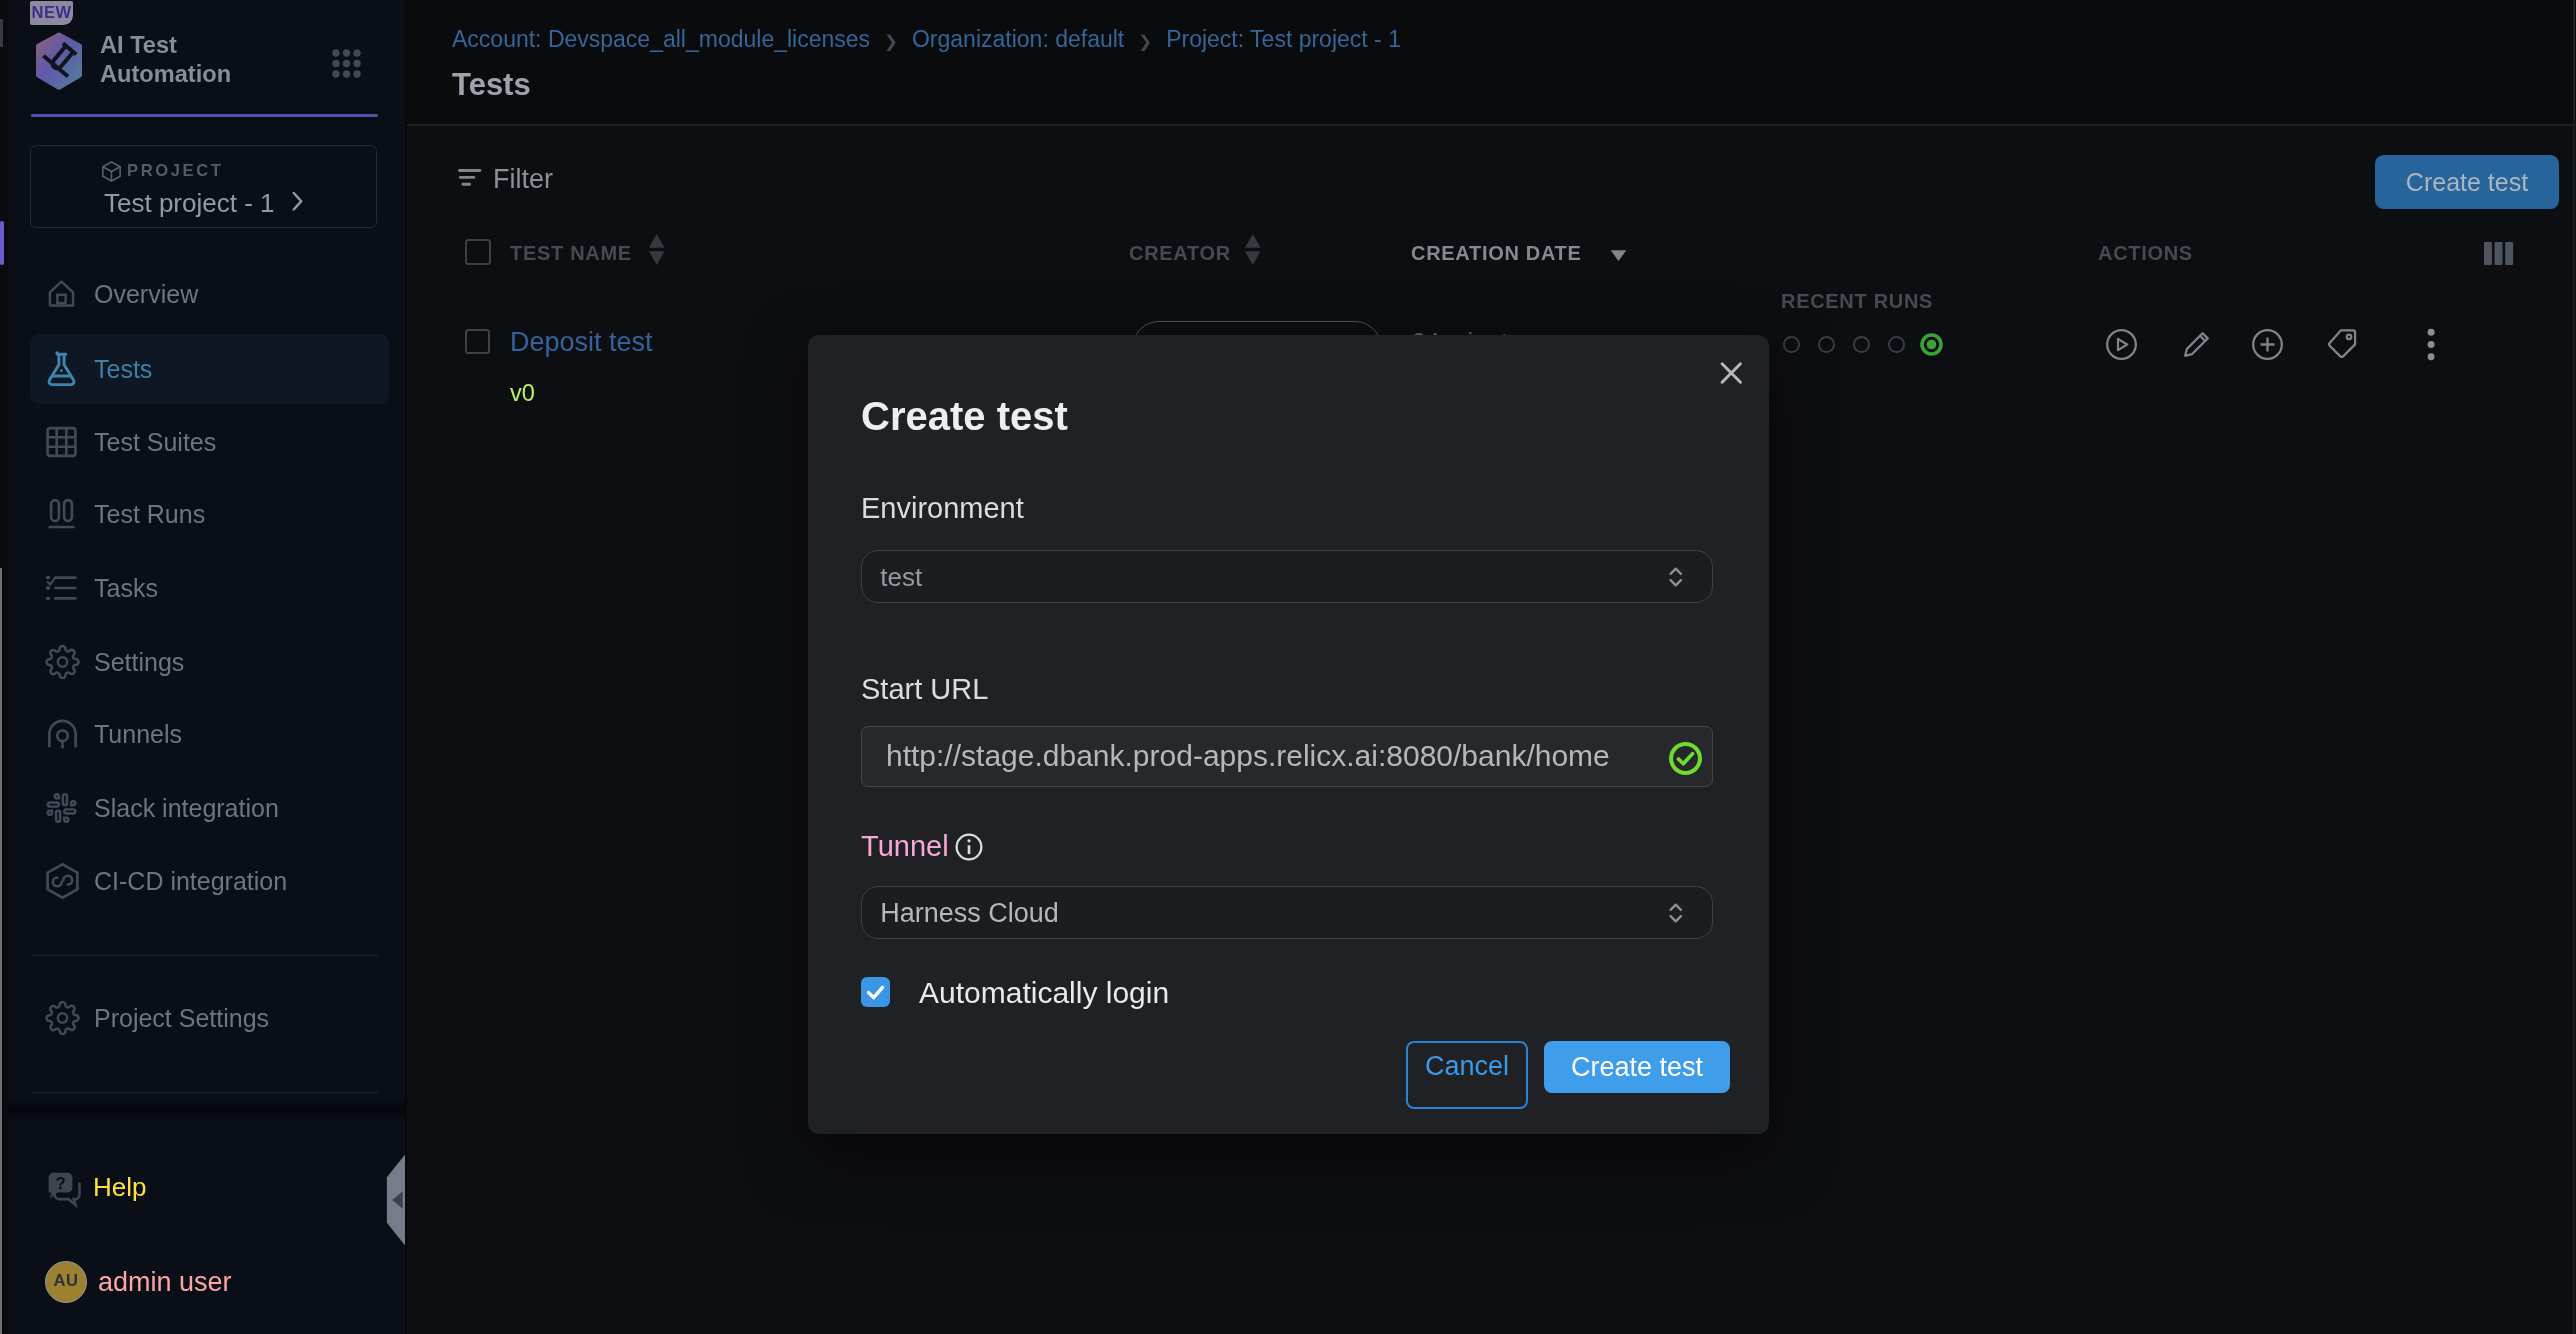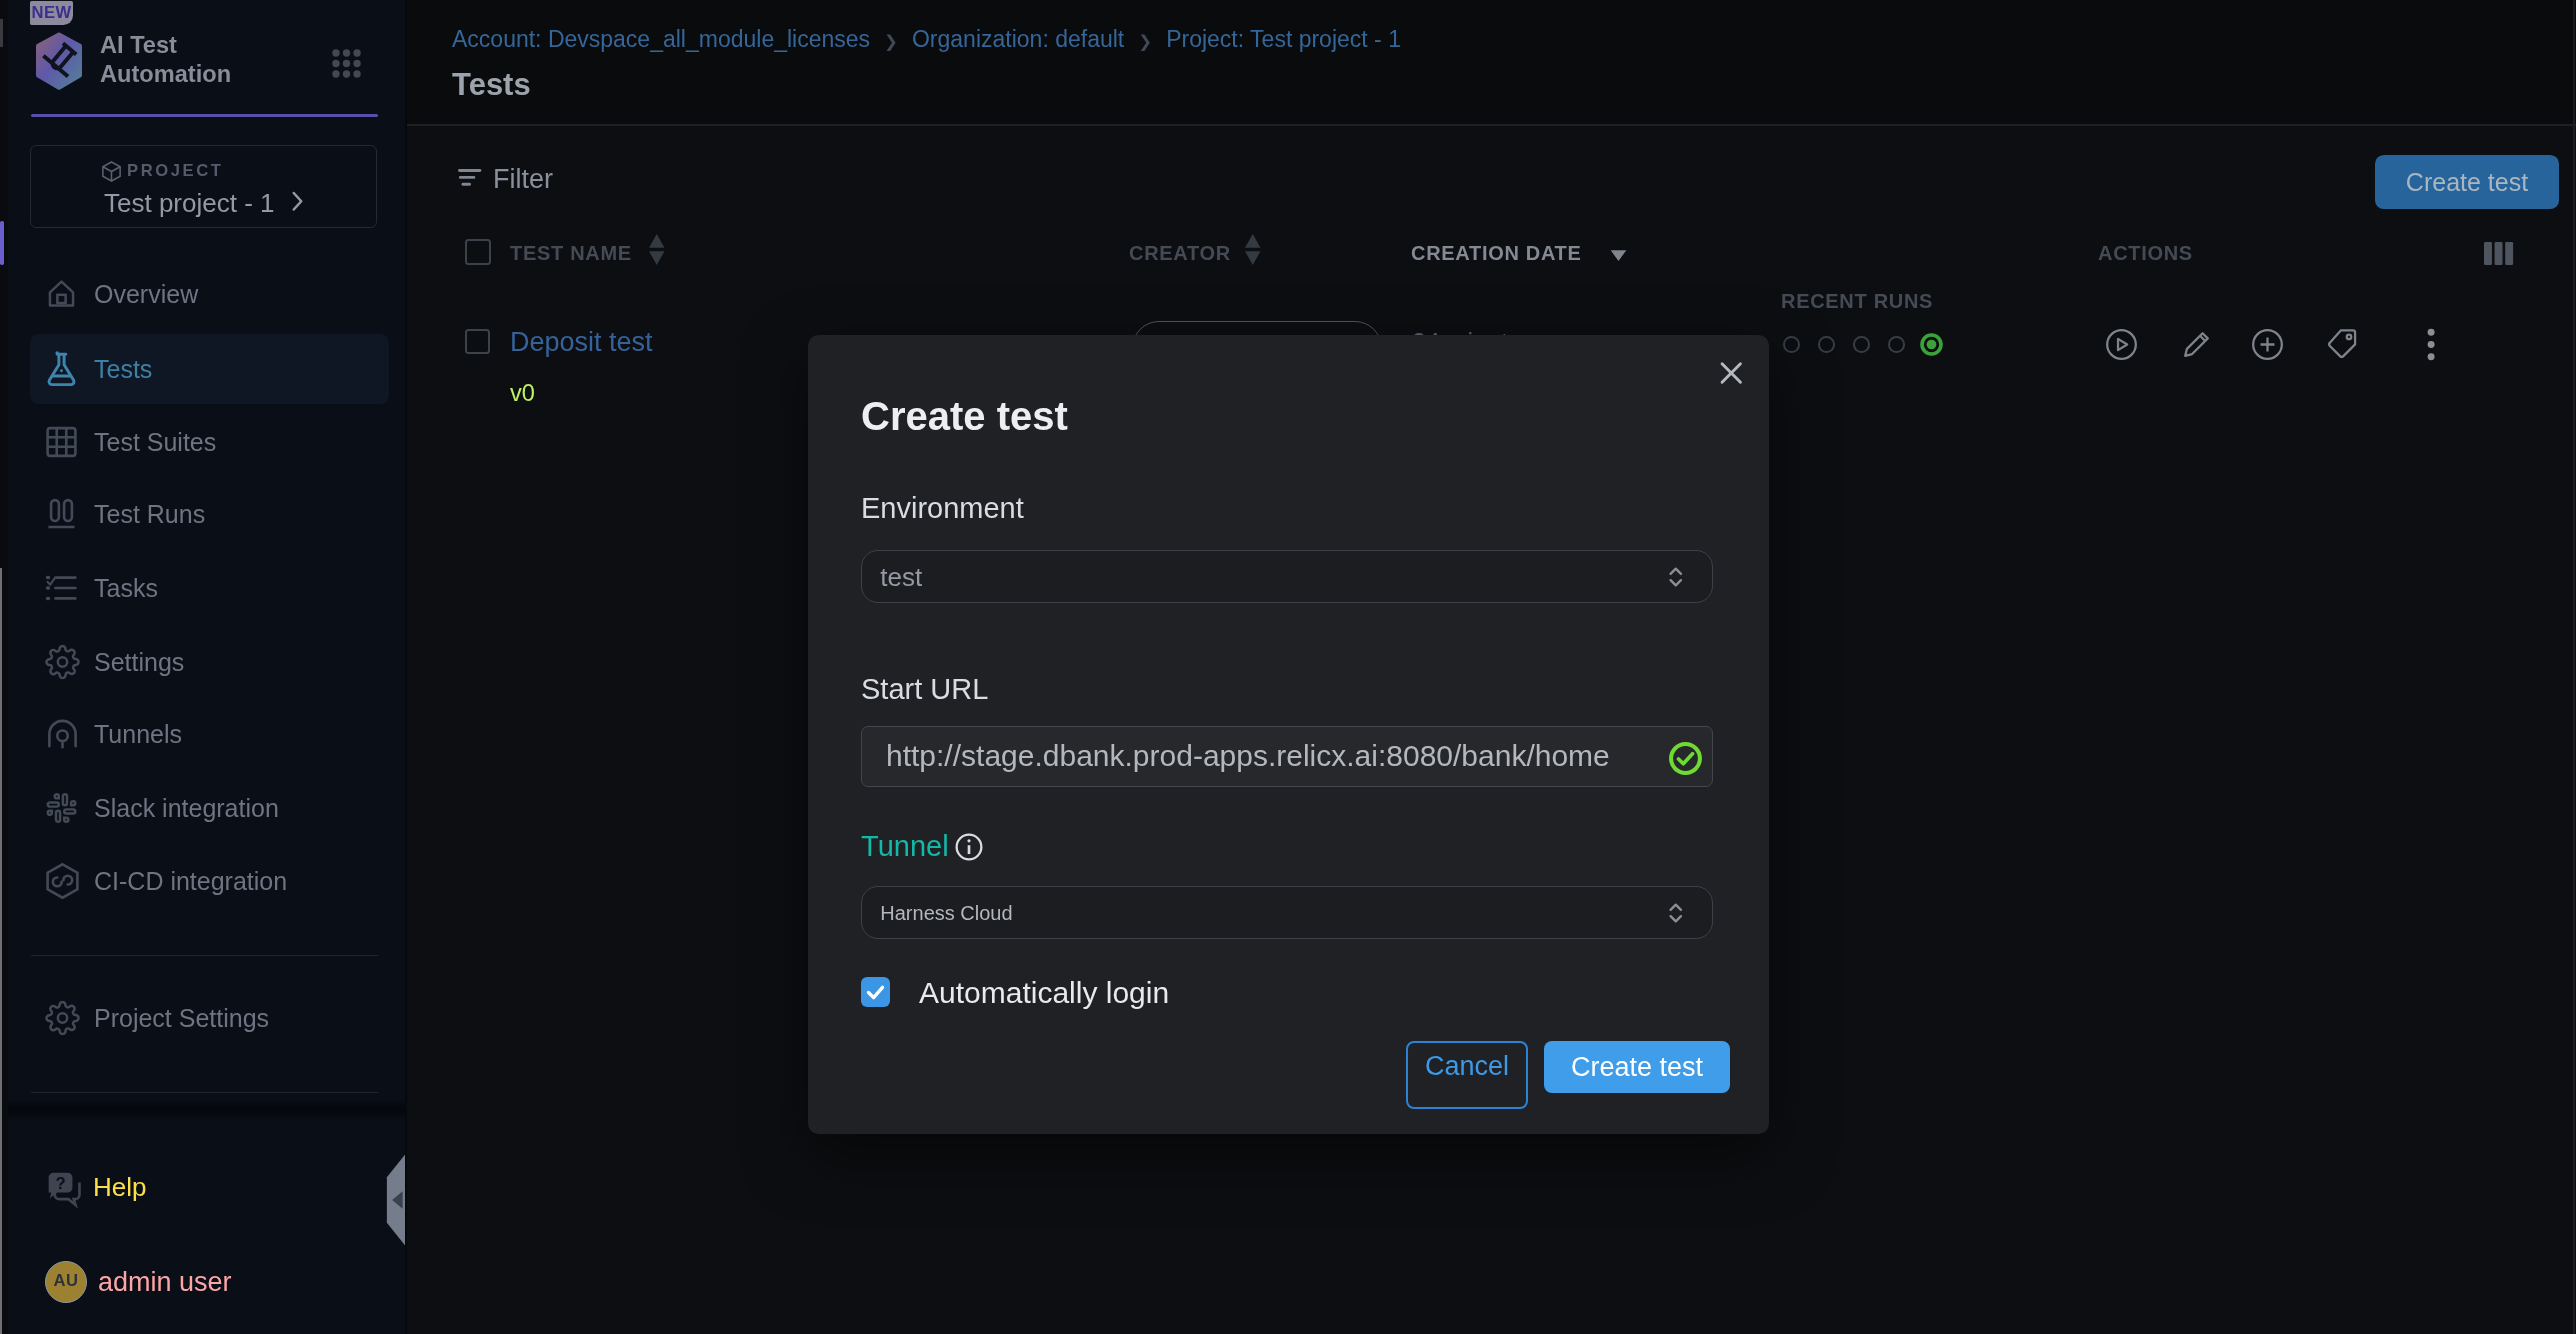--- a/index.html
+++ b/index.html
@@ -67,27 +67,27 @@
   
   #modal { left:808px; top:335px; width:961px; height:799px; background:#1f2125; border-radius:10.5px;
     box-shadow:0 21px 61px rgba(0,0,0,0.5); }
   #m-close { left:911px; top:25px; }
   #m-title { left:53px; top:59px; font-size:40px; font-weight:bold; color:#eceef0; line-height:45px; }
   #m-env { left:53px; top:157px; font-size:29px; color:#d9dce0; line-height:33px; }
   .m-select { left:53px; width:852px; height:53px; background:#1b1d21; border:1.7px solid #3d4147; border-radius:17px; }
   #m-sel1 { top:215px; }
   #m-sel2 { top:551px; }
   .m-selt { position:absolute; left:18.3px; top:50%; transform:translateY(-50%); font-size:26px; color:#959aa2; }
-  #m-sel2 .m-selt { color:#b3b7be; font-size:20px; }
+  #m-sel2 .m-selt { color:#b3b7be; font-size:27px; }
   .m-chev { position:absolute; right:28px; top:50%; transform:translateY(-50%); }
   #m-url-label { left:53px; top:338px; font-size:29px; color:#d9dce0; line-height:33px; }
   #m-input { left:53px; top:391px; width:852px; height:61px; background:#26282c; border:1.7px solid #43474d; border-radius:7px; }
   #m-urltx { left:78px; top:405px; font-size:30px; color:#b4b8bd; line-height:32px; }
   #m-check-ok { left:860px; top:406px; }
-  #m-tunnel { left:53px; top:495px; font-size:29px; color:#14b8a6; line-height:33px; }
+  #m-tunnel { left:53px; top:495px; font-size:29px; color:#f9a8d4; line-height:33px; }
   #m-info { left:146px; top:497px; }
   #m-cb { left:53px; top:642px; width:29px; height:30px; background:#3b97e5; border-radius:6.1px; }
   #m-cb-label { left:111px; top:642px; font-size:30px; color:#e8eaed; line-height:32px; }
   #m-cancel { left:598px; top:706px; width:122px; height:68px; border:2.2px solid #2d82d4; border-radius:7.9px;
     color:#3d9ae8; font-size:27px; text-align:center; line-height:47px; }
   #m-create { left:736px; top:706px; width:186px; height:52px; background:#3f9de9; border-radius:7.9px;
     color:#ffffff; font-size:27px; text-align:center; line-height:52px; }
 </style>
 </head>
 <body>

